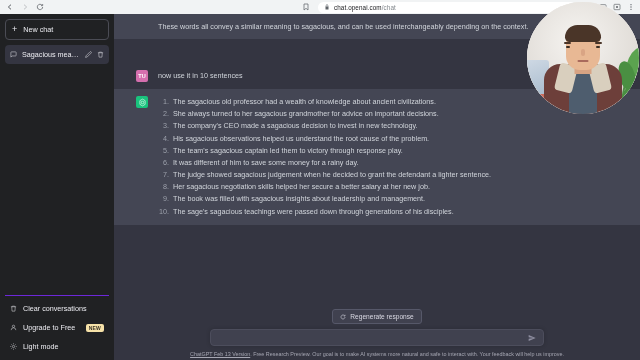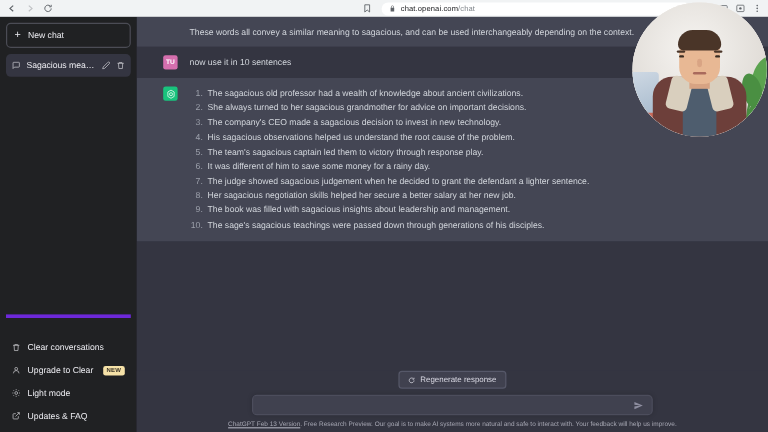--- a/index.html
+++ b/index.html
@@ -57,38 +57,38 @@
   .conv-item {
     display: flex; align-items: center; gap: 5px;
     background: #343541; border-radius: 4px; padding: 5px 5px;
     font-size: 7.2px; color: #ececf1; cursor: pointer;
   }
   .conv-item .label { flex: 1; white-space: nowrap; overflow: hidden;
     text-overflow: ellipsis; }
   .mini-ico { width: 7px; height: 7px; flex: none; opacity: .85; }
   .mini-ico svg { width: 7px; height: 7px; display: block; }
   .sidebar-spacer { flex: 1; }
-  .sidebar-bottom { border-top: 3px solid #6d28d9; padding-top: 15px; }
+  .sidebar-bottom { border-top: 1px solid #6d28d9; padding-top: 3px; }
   .sb-item {
     display: flex; align-items: center; gap: 6px;
     padding: 5px 5px; font-size: 7.2px; color: #ececf1; cursor: pointer;
     border-radius: 4px;
   }
   .sb-item .sb-label { flex: 1; white-space: nowrap; }
   .badge {
     background: #f6e2a8; color: #3b3426; font-size: 5px; font-weight: bold;
     border-radius: 2px; padding: 1px 3px; letter-spacing: .2px;
   }
 
   
   .main { flex: 1; height: 346px; position: relative; background: #343541;
     display: flex; flex-direction: column; }
   .thread { flex: 1; overflow: hidden; }
   .msg { display: flex; padding: 7px 0; }
-  .msg.user { background: #343541; }
+  .msg.user { background: #343541; margin-top: 24px; }
   .msg.assistant { background: #444654; }
   .msg-inner { display: flex; gap: 10px; width: 100%;
     padding-left: 22px; padding-right: 40px; }
   .avatar { width: 12px; height: 12px; border-radius: 2px; flex: none;
     display: flex; align-items: center; justify-content: center;
     font-size: 5.5px; color: #fff; font-weight: bold; }
   .avatar.gpt svg { width: 9px; height: 9px; display: block; }
   .msg-body { font-size: 7.2px; line-height: 1.55; color: #d1d5db; }
   .msg-body p { margin: 0; }
   .msg-body ol { margin: 0; padding-left: 13px; }
@@ -265,40 +265,31 @@
           </span>
           <span class="sb-label">Clear conversations</span>
         </div>
         <div class="sb-item">
           <span class="mini-ico">
             <svg viewBox="0 0 24 24" fill="none" stroke="currentColor" stroke-width="2">
                 <circle cx="12" cy="8" r="4"></circle>
                 <path d="M4 21a8 8 0 0 1 16 0"></path>
               </svg>
           </span>
-          <span class="sb-label">Upgrade to Clear</span>
+          <span class="sb-label">Upgrade to Free</span>
           <span class="badge">NEW</span>
         </div>
         <div class="sb-item">
           <span class="mini-ico">
             <svg viewBox="0 0 24 24" fill="none" stroke="currentColor" stroke-width="2">
                 <circle cx="12" cy="12" r="4"></circle>
                 <path d="M12 1v3M12 20v3M1 12h3M20 12h3M4.2 4.2l2.1 2.1M17.7 17.7l2.1 2.1M19.8 4.2l-2.1 2.1M6.3 17.7l-2.1 2.1"></path>
               </svg>
           </span>
           <span class="sb-label">Light mode</span>
-        </div>
-        <div class="sb-item">
-          <span class="mini-ico">
-            <svg viewBox="0 0 24 24" fill="none" stroke="currentColor" stroke-width="2">
-                <path d="M18 13v6a2 2 0 0 1-2 2H5a2 2 0 0 1-2-2V8a2 2 0 0 1 2-2h6"></path>
-                <path d="M15 3h6v6M10 14L21 3"></path>
-              </svg>
-          </span>
-          <span class="sb-label">Updates &amp; FAQ</span>
         </div>
       </div>
     </div>
 
     <div class="main">
       <div class="thread">
 
         <div class="msg assistant">
           <div class="msg-inner no-avatar-pad">
             <div class="msg-body">

